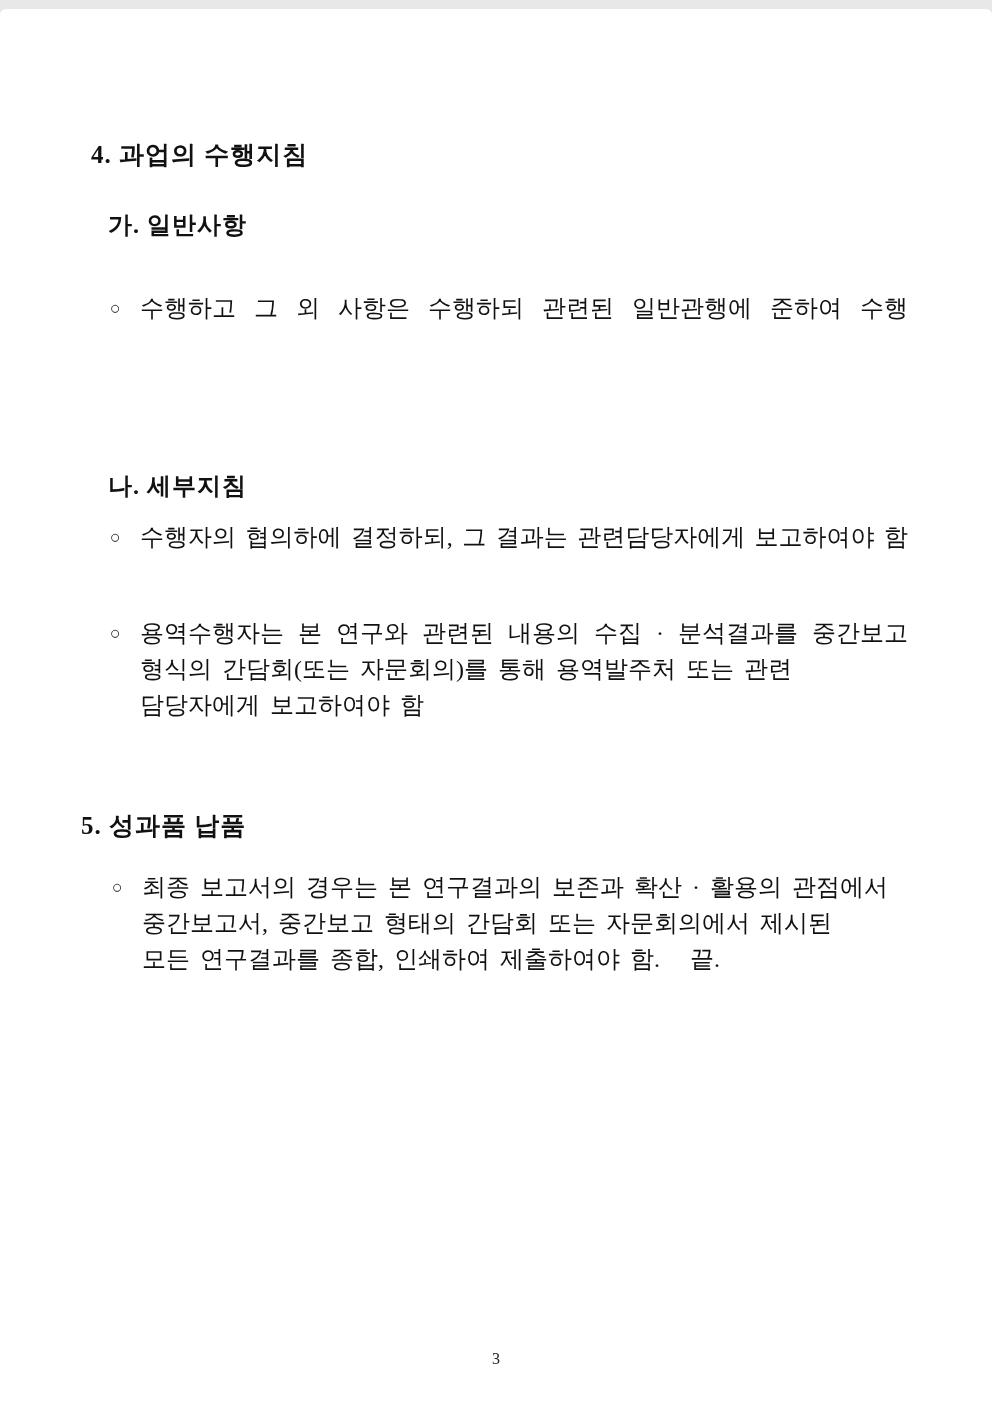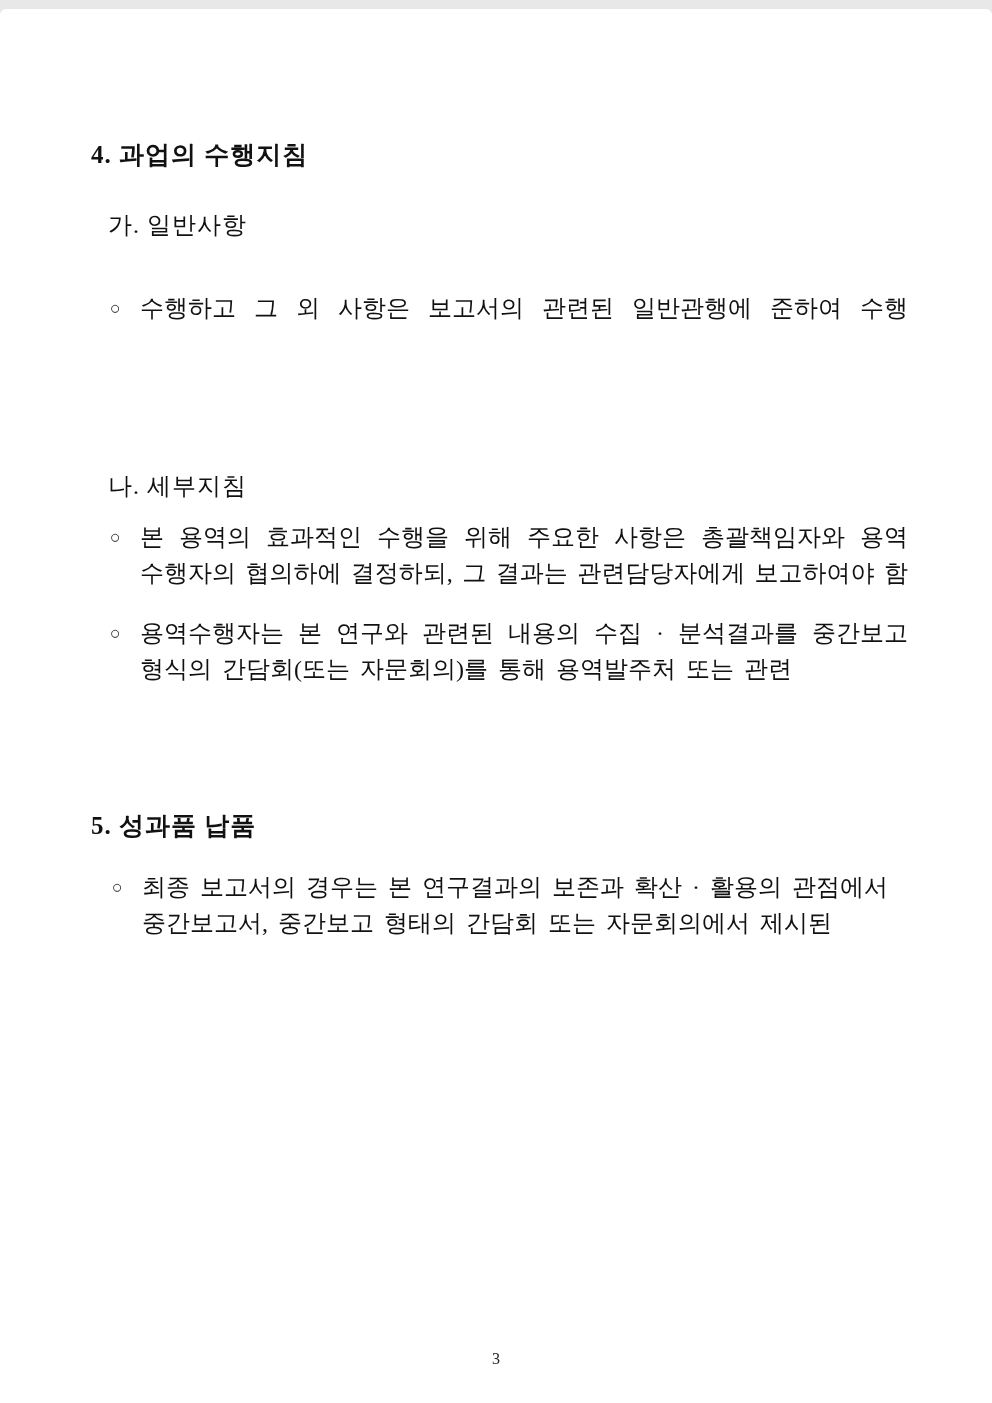--- a/index.html
+++ b/index.html
@@ -18,21 +18,21 @@
     position: absolute;
     font-size: 25px;
     font-weight: 700;
     line-height: 36px;
     white-space: pre;
     letter-spacing: 1px;
   }
   .h-sub {
     position: absolute;
     font-size: 24px;
-    font-weight: 400;
+    font-weight: 700;
     line-height: 36px;
     white-space: pre;
     letter-spacing: 1px;
   }
   .bullet {
     position: absolute;
     display: flex;
     align-items: flex-start;
   }
   .marker {
@@ -78,47 +78,48 @@
 
 <div class="page">
 
   <div class="h-main" style="left:91px; top:128px;">4. 과업의 수행지침</div>
 
   <div class="h-sub" style="left:108px; top:198px;">가. 일반사항</div>
 
   <div class="bullet" style="left:110px; top:281px;">
     <span class="marker">○</span>
     <div class="lines">
-      <div class="line full">수행하고 그 외 사항은 보고서의 관련된 일반관행에 준하여 수행</div>
+      <div class="line full">수행하고 그 외 사항은 수행하되 관련된 일반관행에 준하여 수행</div>
     </div>
   </div>
 
   <div class="h-sub" style="left:108px; top:459px;">나. 세부지침</div>
 
   <div class="bullet" style="left:110px; top:510px;">
     <span class="marker">○</span>
     <div class="lines">
-      <div class="line full">본 용역의 효과적인 수행을 위해 주요한 사항은 총괄책임자와 용역</div>
       <div class="line full">수행자의 협의하에 결정하되, 그 결과는 관련담당자에게 보고하여야 함</div>
     </div>
   </div>
 
   <div class="bullet" style="left:110px; top:606px;">
     <span class="marker">○</span>
     <div class="lines">
       <div class="line full">용역수행자는 본 연구와 관련된 내용의 수집 · 분석결과를 중간보고</div>
       <div class="line pre">형식의 간담회(또는 자문회의)를 통해 용역발주처 또는 관련</div>
+      <div class="line pre">담당자에게 보고하여야 함</div>
     </div>
   </div>
 
-  <div class="h-main" style="left:91px; top:799px;font-family:Liberation Serif, serif;">5. 성과품 납품</div>
+  <div class="h-main" style="left:81px; top:799px;font-family:Liberation Serif, serif;">5. 성과품 납품</div>
 
   <div class="bullet" style="left:112px; top:860px;">
     <span class="marker">○</span>
     <div class="lines">
       <div class="line pre">최종 보고서의 경우는 본 연구결과의 보존과 확산 · 활용의 관점에서</div>
       <div class="line pre">중간보고서, 중간보고 형태의 간담회 또는 자문회의에서 제시된</div>
+      <div class="line pre">모든 연구결과를 종합, 인쇄하여 제출하여야 함.   끝.</div>
     </div>
   </div>
 
   <div class="page-number">3</div>
 
 </div>
 
 </body></html>

